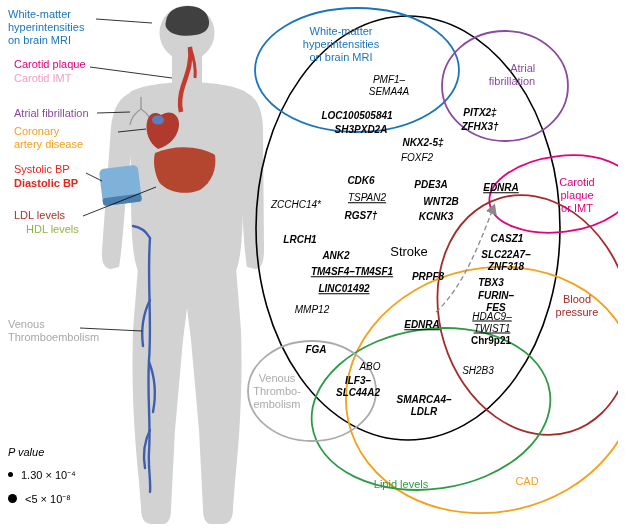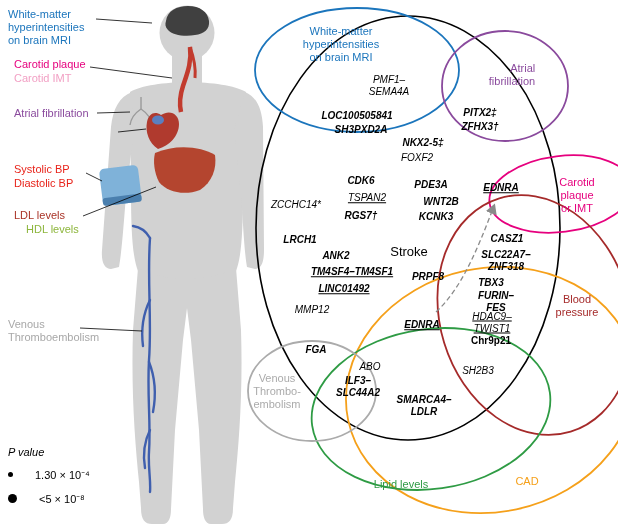--- a/index.html
+++ b/index.html
@@ -8,21 +8,21 @@
   #body-svg,#venn-svg{position:absolute;left:0;top:0}
   .llabel{position:absolute;font-size:11px;line-height:13px;white-space:pre-line}
   .vlabel{position:absolute;transform:translate(-50%,-50%);font-size:11px;line-height:13px;text-align:center;white-space:pre-line}
   .gene{position:absolute;transform:translate(-50%,-50%);font-size:10px;line-height:11.5px;text-align:center;white-space:pre-line;color:#000}
   .stroke-title{position:absolute;transform:translate(-50%,-50%);font-size:13px;color:#000}
   .i{font-style:italic}
   .b{font-weight:bold}
   .u{text-decoration:underline}
   #legend{position:absolute;left:8px;top:446px;font-size:11px;color:#000}
   .legend-title{font-style:italic}
-  .legend-item{display:flex;align-items:center;gap:22px;margin-top:9px}
+  .legend-item{display:flex;align-items:center;gap:8px;margin-top:9px}
   .dot{background:#000;border-radius:50%;flex:0 0 auto}
   .dot-s{width:5px;height:5px}
   .dot-l{width:9px;height:9px}
 </style>
 </head>
 <body>
 
 <div id="fig">
 
   <svg id="body-svg" width="270" height="532" viewBox="0 0 270 532">
@@ -66,22 +66,24 @@
       <path d="M80,328 L142,331"></path>
     </g>
   </svg>
 
   <div class="llabel" style="left: 8px; top: 8px; color: rgb(27, 117, 188);">White-matter
 hyperintensities
 on brain MRI</div>
   <div class="llabel" style="left: 14px; top: 58px; color: rgb(230, 0, 126);">Carotid plaque</div>
   <div class="llabel" style="left: 14px; top: 72px; color: rgb(242, 160, 196);">Carotid IMT</div>
   <div class="llabel" style="left: 14px; top: 107px; color: rgb(138, 74, 157);">Atrial fibrillation</div>
+  <div class="llabel" style="left: 14px; top: 125px; color: rgb(245, 160, 26);">Coronary
+artery disease</div>
   <div class="llabel" style="left: 14px; top: 163px; color: rgb(232, 35, 26);">Systolic BP</div>
-  <div class="llabel" style="left: 14px; top: 177px; color: rgb(232, 35, 26);">Diastolic BP</div>
+  <div class="llabel" style="left: 14px; top: 177px; color: rgb(232, 35, 26); font-weight: bold;">Diastolic BP</div>
   <div class="llabel" style="left: 14px; top: 209px; color: rgb(169, 50, 38);">LDL levels</div>
   <div class="llabel" style="left: 14px; top: 223px; color: rgb(141, 182, 60); padding-left: 12px;">HDL levels</div>
   <div class="llabel" style="left: 8px; top: 318px; color: rgb(168, 168, 168);">Venous
 Thromboembolism</div>
 
   <div id="legend">
     <div class="legend-title">P value</div>
     <div class="legend-item">
       <span class="dot dot-s"></span>
       <span>1.30 × 10⁻⁴</span>

